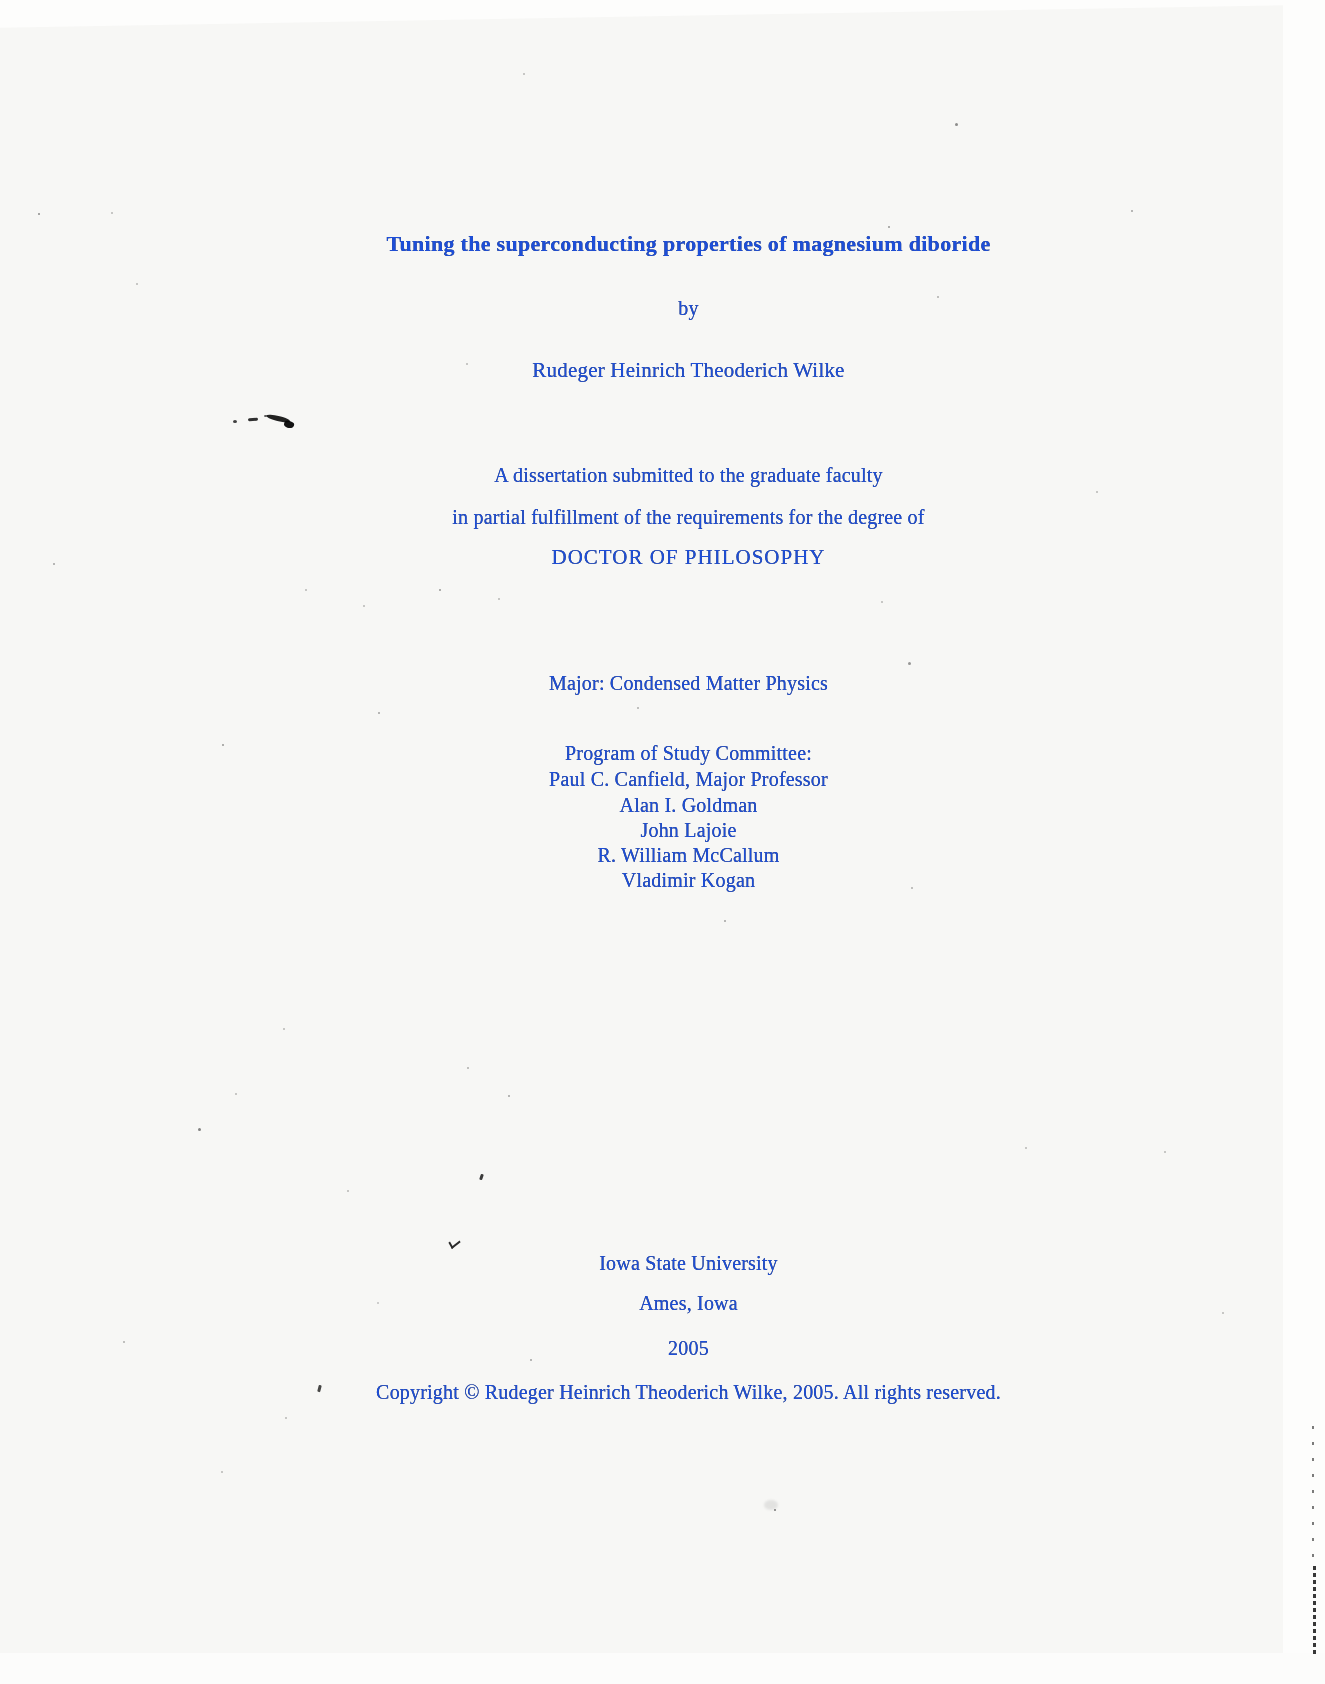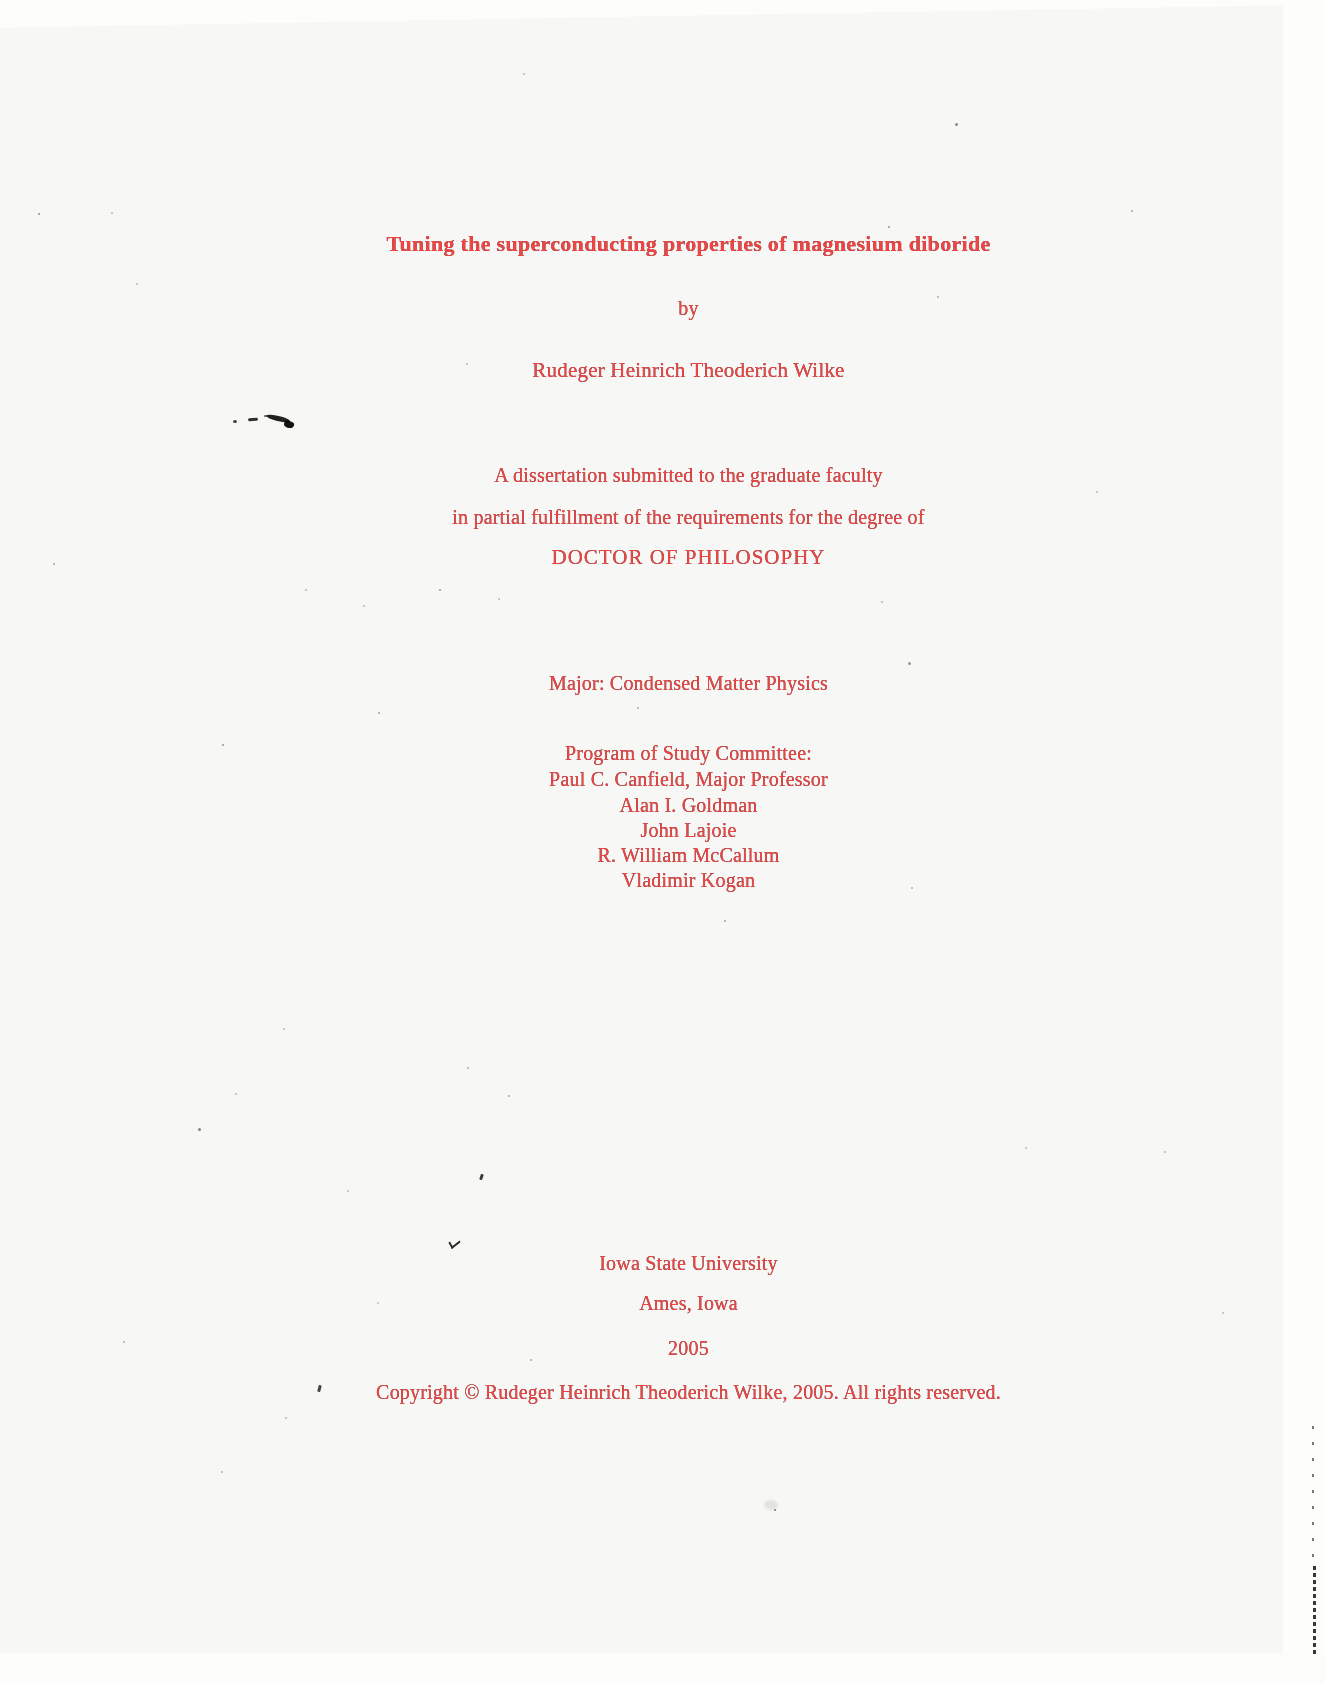--- a/index.html
+++ b/index.html
@@ -1,20 +1,20 @@
 <!DOCTYPE html>
 <html><head>
 <meta charset="utf-8">
 <style>
   html,body{margin:0;padding:0;background:#fdfdfc;}
   .page{
     position:relative;width:1325px;height:1684px;overflow:hidden;
     background:#f7f7f5;
     font-family:"Liberation Serif","DejaVu Serif",serif;
-    color:#ef4444;
+    color:#1d4ed8;
   }
   
   .margin-top{position:absolute;left:-20px;top:-22px;width:1400px;height:50px;
     background:#fdfdfc;transform:rotate(-1deg);transform-origin:0 100%;}
   .margin-right{position:absolute;left:1283px;top:0;width:60px;height:1684px;background:#fdfdfc;}
   .margin-bottom{position:absolute;left:0;top:1653px;width:1325px;height:40px;background:#fcfcfb;}
 
   .textlayer{position:absolute;left:26px;top:0;width:1325px;height:1684px;}
   .line{
     position:absolute;left:0;width:100%;text-align:center;line-height:1;

